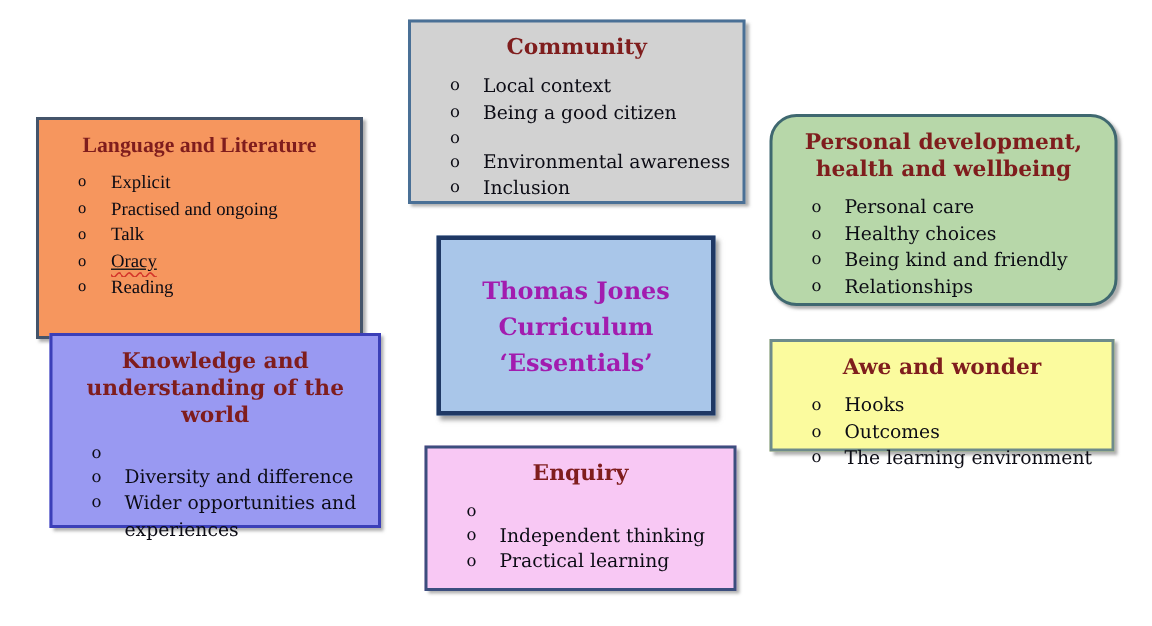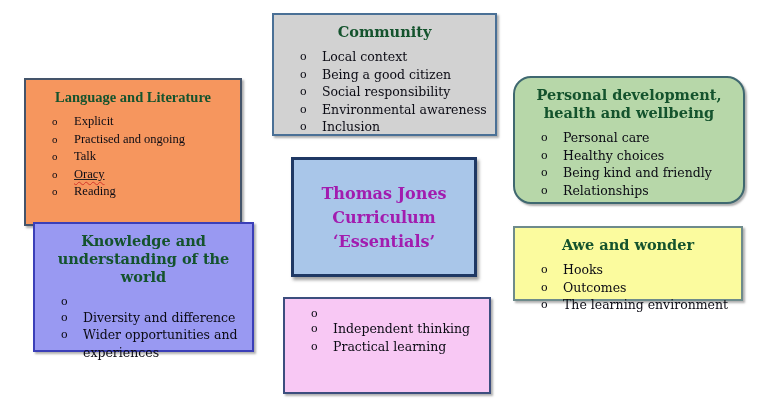--- a/index.html
+++ b/index.html
@@ -20,21 +20,21 @@
     box-sizing: border-box;
     border: 2px solid #333;
     box-shadow: 2px 2px 2px rgba(110,110,110,0.55);
     padding: 6px 6px 4px 6px;
   }
   .box-title {
     margin: 2px 0 7px 0;
     text-align: center;
     font-size: 14.5px;
     font-weight: bold;
-    color: #14532d;
+    color: #7f1d1d;
     white-space: pre-line;
     line-height: 1.25;
   }
   .box-list {
     list-style: none;
     margin: 0;
     padding: 0 0 0 20px;
   }
   .box-item {
     display: flex;
@@ -85,21 +85,20 @@
       <li class="box-item">
         <span class="bullet">o</span>
         <span class="item-text">Local context</span>
       </li>
       <li class="box-item">
         <span class="bullet">o</span>
         <span class="item-text">Being a good citizen</span>
       </li>
       <li class="box-item">
         <span class="bullet">o</span>
-        <span class="item-text">Social responsibility</span>
       </li>
       <li class="box-item">
         <span class="bullet">o</span>
         <span class="item-text">Environmental awareness</span>
       </li>
       <li class="box-item">
         <span class="bullet">o</span>
         <span class="item-text">Inclusion</span>
       </li>
     </ul>
@@ -190,20 +189,21 @@
         <span class="item-text">Outcomes</span>
       </li>
       <li class="box-item">
         <span class="bullet">o</span>
         <span class="item-text">The learning environment</span>
       </li>
     </ul>
   </section>
 
   <section class="box" style="left: 283px; top: 297px; width: 208px; height: 97px; background-color: rgb(248, 200, 244); border-color: rgb(60, 78, 126);">
+    <h2 class="box-title">Enquiry</h2>
     <ul class="box-list">
       <li class="box-item">
         <span class="bullet">o</span>
       </li>
       <li class="box-item">
         <span class="bullet">o</span>
         <span class="item-text">Independent thinking</span>
       </li>
       <li class="box-item">
         <span class="bullet">o</span>

